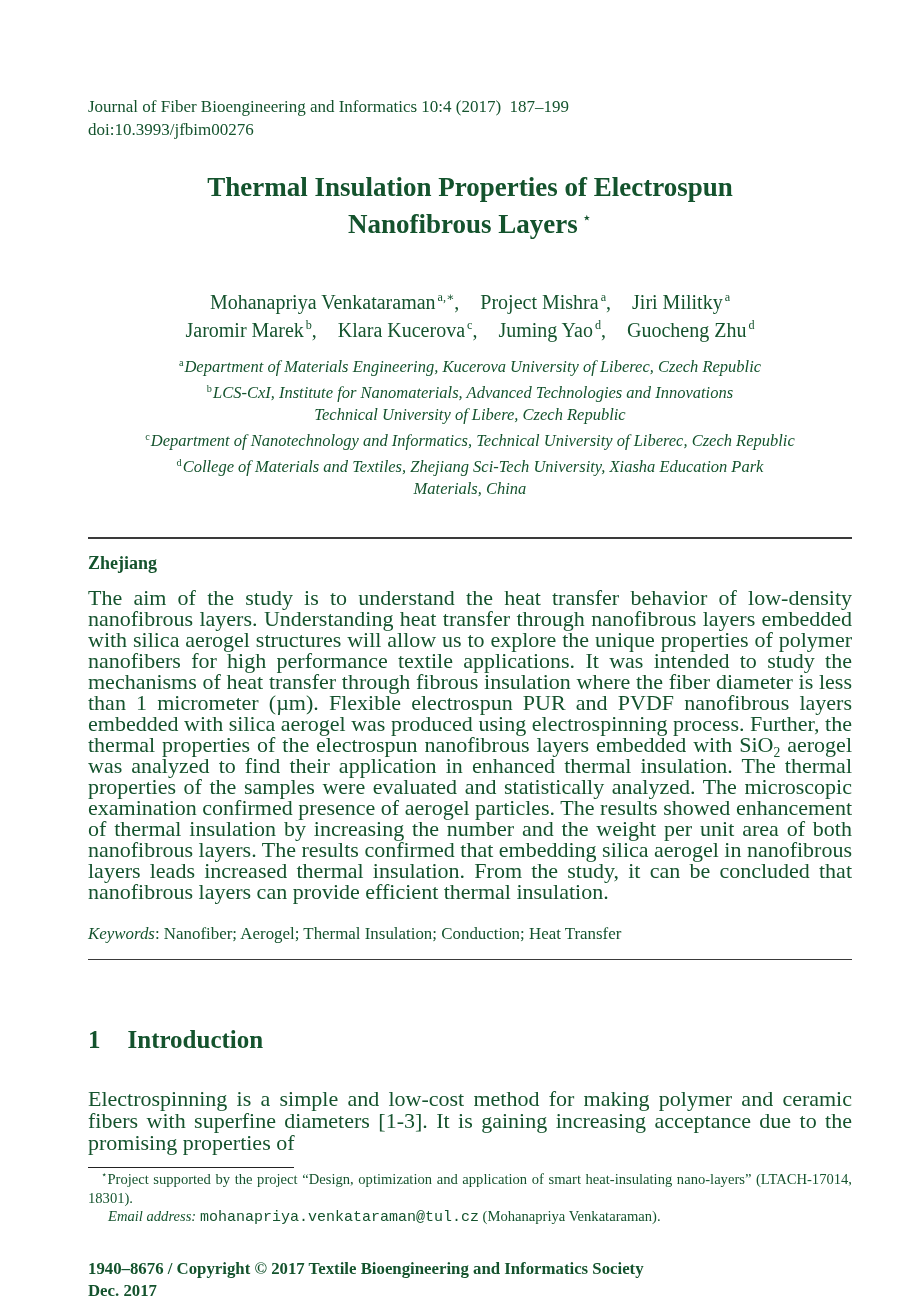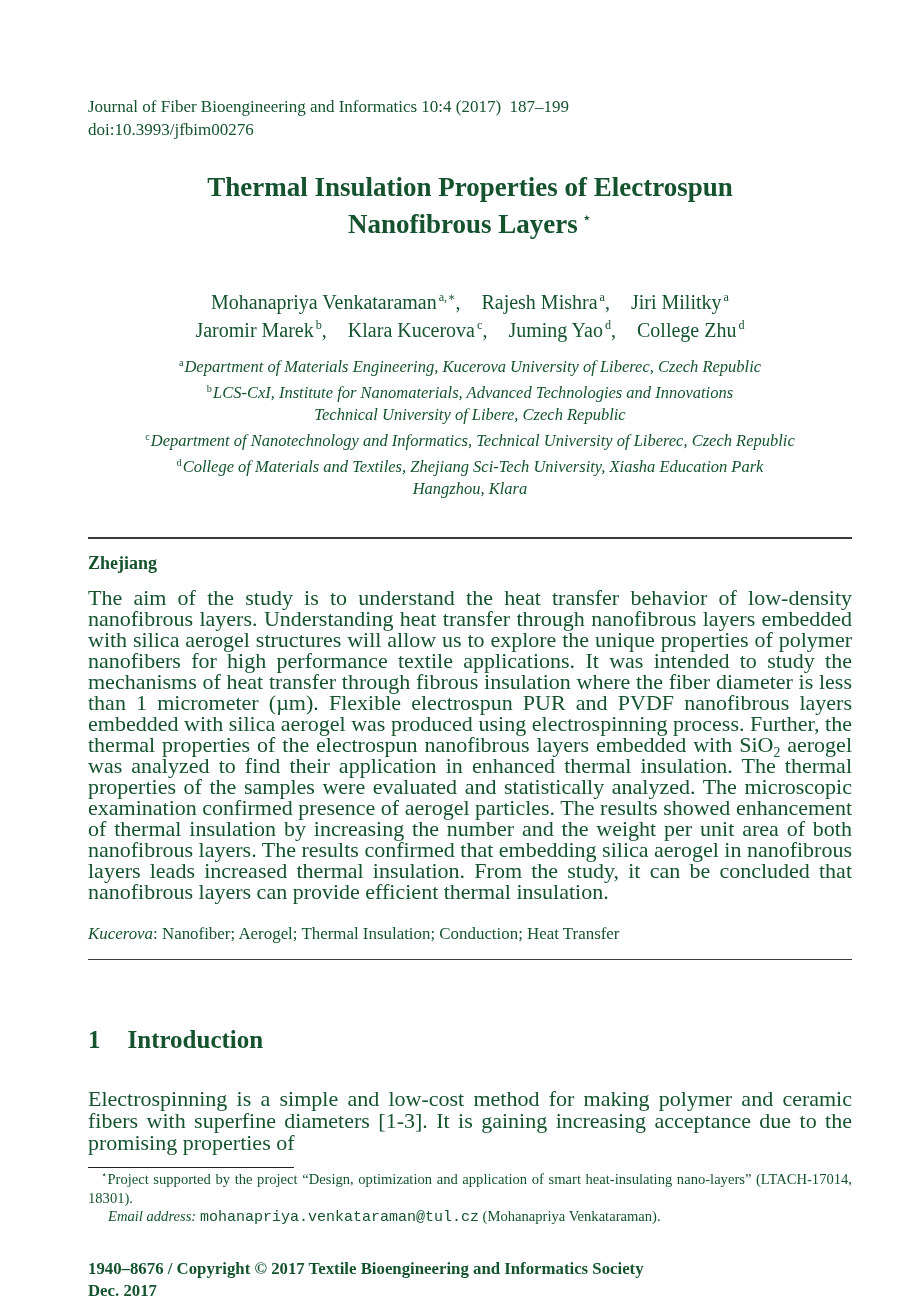--- a/index.html
+++ b/index.html
@@ -164,47 +164,47 @@
       <div>doi:10.3993/jfbim00276</div>
     </div>
 
     <h1 class="paper-title"><span>Thermal Insulation Properties of Electrospun</span><br>
       <span>Nanofibrous Layers</span><sup>⋆</sup>
     </h1>
 
     <div class="authors">
       <div>
         <span class="author"><span>Mohanapriya Venkataraman</span><sup>a,∗</sup><span>,</span></span>
-        <span class="author"><span>Rajesh Mishra</span><sup>a</sup><span>,</span></span>
+        <span class="author"><span>Project Mishra</span><sup>a</sup><span>,</span></span>
         <span class="author"><span>Jiri Militky</span><sup>a</sup><span></span></span>
       </div>
       <div>
         <span class="author"><span>Jaromir Marek</span><sup>b</sup><span>,</span></span>
         <span class="author"><span>Klara Kucerova</span><sup>c</sup><span>,</span></span>
         <span class="author"><span>Juming Yao</span><sup>d</sup><span>,</span></span>
-        <span class="author"><span>College Zhu</span><sup>d</sup><span></span></span>
+        <span class="author"><span>Guocheng Zhu</span><sup>d</sup><span></span></span>
       </div>
     </div>
 
     <div class="affiliations">
       <div class="affil"><sup>a</sup><span>Department of Materials Engineering, Kucerova University of Liberec, Czech Republic</span></div>
       <div class="affil"><sup>b</sup><span>LCS-CxI, Institute for Nanomaterials, Advanced Technologies and Innovations</span><br>
         <span>Technical University of Libere, Czech Republic</span></div>
       <div class="affil"><sup>c</sup><span>Department of Nanotechnology and Informatics, Technical University of Liberec, Czech Republic</span></div>
       <div class="affil"><sup>d</sup><span>College of Materials and Textiles, Zhejiang Sci-Tech University, Xiasha Education Park</span><br>
-        <span>Hangzhou, Klara</span></div>
+        <span>Materials, China</span></div>
     </div>
 
     <div class="rule rule-abstract-top"></div>
 
     <div class="abstract-heading">Zhejiang</div>
 
     <p class="body-text abstract-paragraph"><span>The aim of the study is to understand the heat transfer behavior of low-density nanofibrous layers. Understanding heat transfer through nanofibrous layers embedded with silica aerogel structures will allow us to explore the unique properties of polymer nanofibers for high performance textile applications. It was intended to study the mechanisms of heat transfer through fibrous insulation where the fiber diameter is less than 1 micrometer (µm). Flexible electrospun PUR and PVDF nanofibrous layers embedded with silica aerogel was produced using electrospinning process. Further, the thermal properties of the electrospun nanofibrous layers embedded with </span><span>SiO</span><sub>2</sub><span> aerogel was analyzed to find their application in enhanced thermal insulation. The thermal properties of the samples were evaluated and statistically analyzed. The microscopic examination confirmed presence of aerogel particles. The results showed enhancement of thermal insulation by increasing the number and the weight per unit area of both nanofibrous layers. The results confirmed that embedding silica aerogel in nanofibrous layers leads increased thermal insulation. From the study, it can be concluded that nanofibrous layers can provide efficient thermal insulation.</span></p>
 
-    <div class="keywords"><span class="kw-label">Kucerova</span><span>: Nanofiber; Aerogel; Thermal Insulation; Conduction; Heat Transfer</span></div>
+    <div class="keywords"><span class="kw-label">Keywords</span><span>: Nanofiber; Aerogel; Thermal Insulation; Conduction; Heat Transfer</span></div>
 
     <div class="rule rule-abstract-bottom"></div>
 
     <div class="section-heading"><span class="sec-num">1</span><span>Introduction</span></div>
 
     <p class="body-text intro-paragraph">Electrospinning is a simple and low-cost method for making polymer and ceramic fibers with superfine diameters [1-3]. It is gaining increasing acceptance due to the promising properties of</p>
 
     <div class="rule rule-footnote"></div>
 
     <div class="footnotes">

